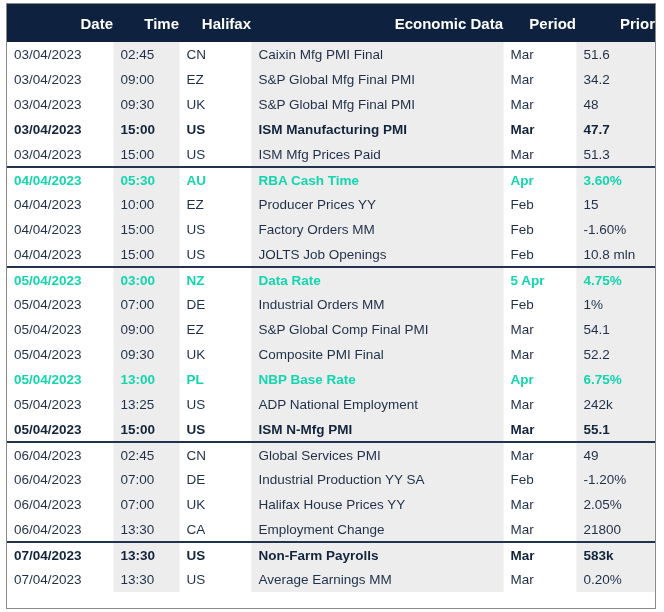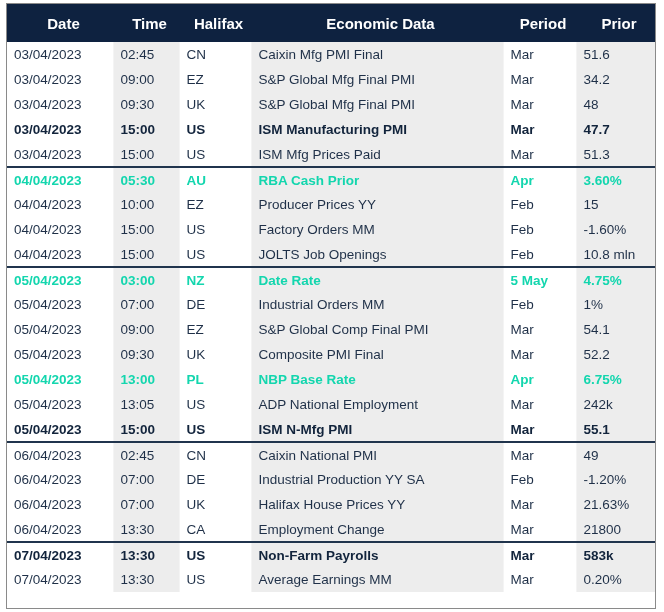--- a/index.html
+++ b/index.html
@@ -31,21 +31,21 @@
     table-layout: fixed;
     font-size: 13.5px;
   }
 
   
   thead th {
     background: #0e2240;
     color: #ffffff;
     font-weight: bold;
     font-size: 15px;
-    text-align: center;
+    text-align: right;
     padding: 9px 0 9px 7px;
     height: 38px;
     box-sizing: border-box;
     white-space: nowrap;
   }
 
   
   col.c-date   { width: 106px; }
   col.c-time   { width: 66px;  }
   col.c-region { width: 72px;  }
@@ -144,21 +144,21 @@
           <td class="shade">15:00</td>
           <td>US</td>
           <td class="shade">ISM Mfg Prices Paid</td>
           <td>Mar</td>
           <td class="shade">51.3</td>
         </tr>
         <tr class="accent group-start">
           <td>04/04/2023</td>
           <td class="shade">05:30</td>
           <td>AU</td>
-          <td class="shade">RBA Cash Prior</td>
+          <td class="shade">RBA Cash Time</td>
           <td>Apr</td>
           <td class="shade">3.60%</td>
         </tr>
         <tr>
           <td>04/04/2023</td>
           <td class="shade">10:00</td>
           <td>EZ</td>
           <td class="shade">Producer Prices YY</td>
           <td>Feb</td>
           <td class="shade">15</td>
@@ -176,22 +176,22 @@
           <td class="shade">15:00</td>
           <td>US</td>
           <td class="shade">JOLTS Job Openings</td>
           <td>Feb</td>
           <td class="shade">10.8 mln</td>
         </tr>
         <tr class="accent group-start">
           <td>05/04/2023</td>
           <td class="shade">03:00</td>
           <td>NZ</td>
-          <td class="shade">Date Rate</td>
-          <td>5 May</td>
+          <td class="shade">Data Rate</td>
+          <td>5 Apr</td>
           <td class="shade">4.75%</td>
         </tr>
         <tr>
           <td>05/04/2023</td>
           <td class="shade">07:00</td>
           <td>DE</td>
           <td class="shade">Industrial Orders MM</td>
           <td>Feb</td>
           <td class="shade">1%</td>
         </tr>
@@ -214,57 +214,57 @@
         <tr class="accent">
           <td>05/04/2023</td>
           <td class="shade">13:00</td>
           <td>PL</td>
           <td class="shade">NBP Base Rate</td>
           <td>Apr</td>
           <td class="shade">6.75%</td>
         </tr>
         <tr>
           <td>05/04/2023</td>
-          <td class="shade">13:05</td>
+          <td class="shade">13:25</td>
           <td>US</td>
           <td class="shade">ADP National Employment</td>
           <td>Mar</td>
           <td class="shade">242k</td>
         </tr>
         <tr class="bold">
           <td>05/04/2023</td>
           <td class="shade">15:00</td>
           <td>US</td>
           <td class="shade">ISM N-Mfg PMI</td>
           <td>Mar</td>
           <td class="shade">55.1</td>
         </tr>
         <tr class="group-start">
           <td>06/04/2023</td>
           <td class="shade">02:45</td>
           <td>CN</td>
-          <td class="shade">Caixin National PMI</td>
+          <td class="shade">Global Services PMI</td>
           <td>Mar</td>
           <td class="shade">49</td>
         </tr>
         <tr>
           <td>06/04/2023</td>
           <td class="shade">07:00</td>
           <td>DE</td>
           <td class="shade">Industrial Production YY SA</td>
           <td>Feb</td>
           <td class="shade">-1.20%</td>
         </tr>
         <tr>
           <td>06/04/2023</td>
           <td class="shade">07:00</td>
           <td>UK</td>
           <td class="shade">Halifax House Prices YY</td>
           <td>Mar</td>
-          <td class="shade">21.63%</td>
+          <td class="shade">2.05%</td>
         </tr>
         <tr>
           <td>06/04/2023</td>
           <td class="shade">13:30</td>
           <td>CA</td>
           <td class="shade">Employment Change</td>
           <td>Mar</td>
           <td class="shade">21800</td>
         </tr>
         <tr class="bold group-start">

